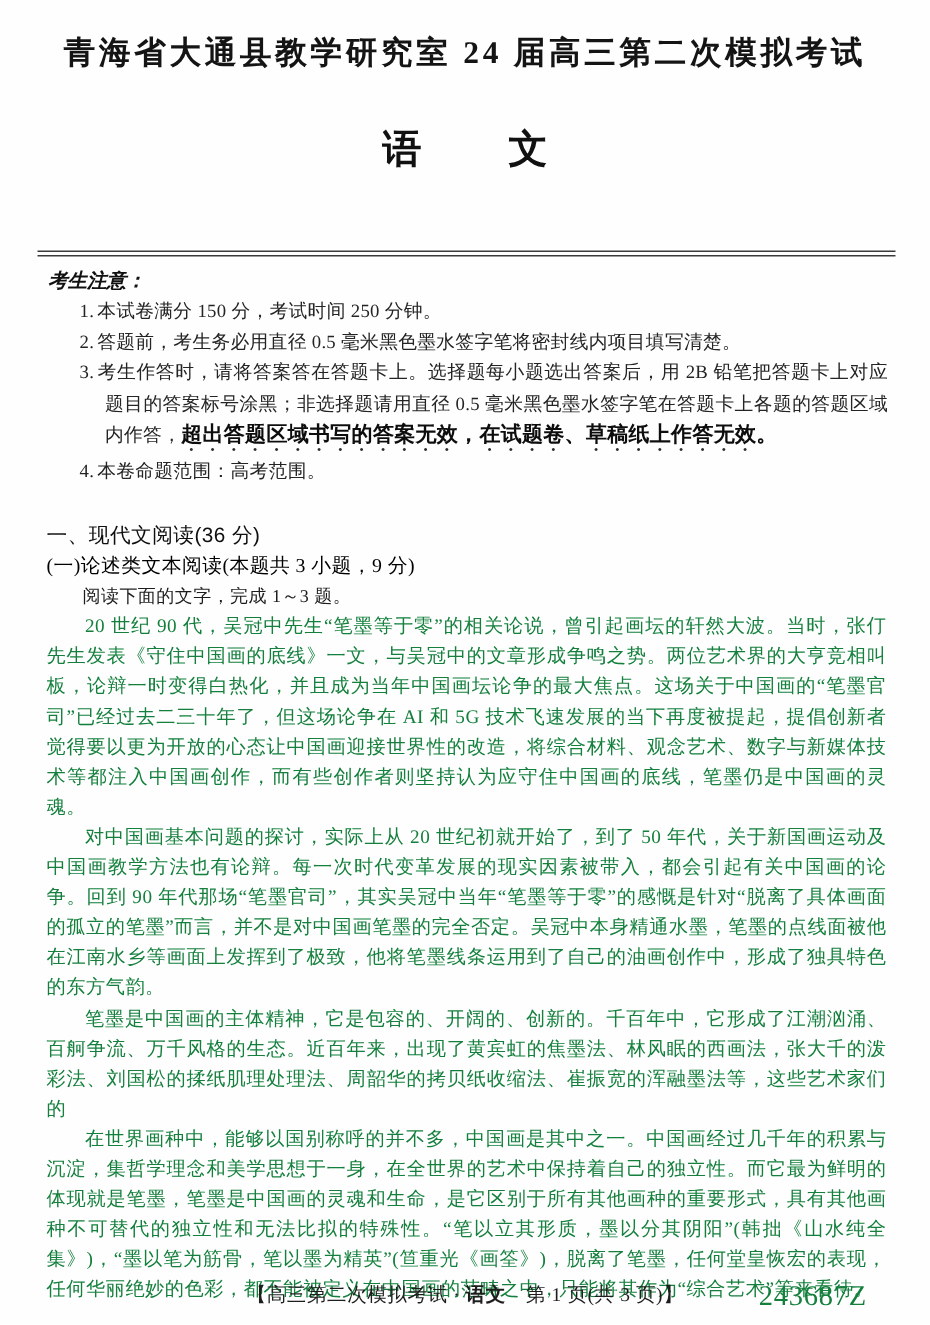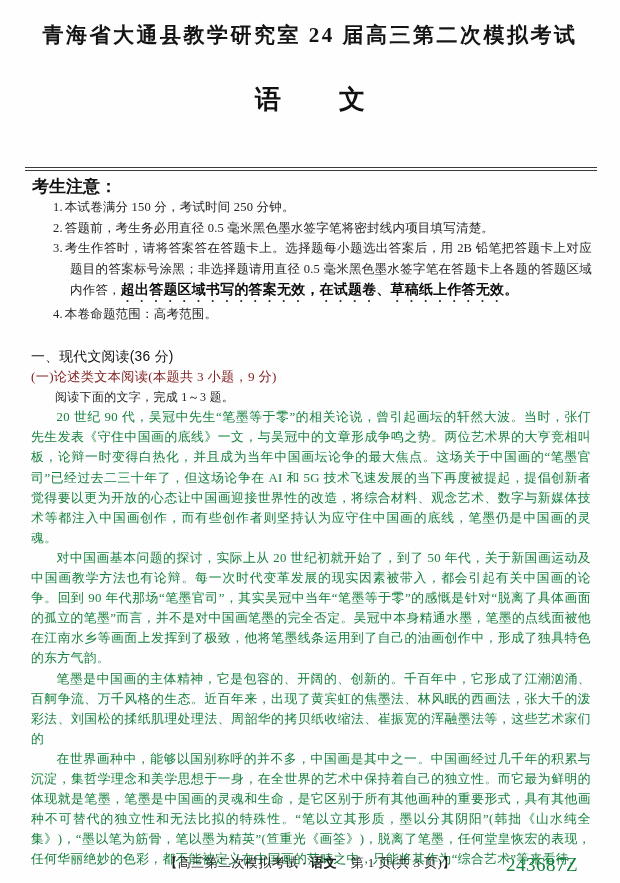--- a/index.html
+++ b/index.html
@@ -50,23 +50,24 @@
   .notice {
     position: absolute;
     top: 176px; left: 32px; right: 28px;
     font-size: 12.5px;
     line-height: 20.5px;
     color: #242424;
   }
   .notice-heading {
     font-family: "Liberation Sans", sans-serif;
     font-weight: 700;
-    font-size: 17px;
+    font-size: 13px;
     line-height: 21px;
     color: #101010;
+    font-style: italic;
   }
   .notice-items { margin-left: 21px; }
   .notice-item {
     padding-left: 17px;
     text-indent: -17px;
     text-align: justify;
     letter-spacing: 0.2px;
   }
   .notice-item .num { margin-right: 2px; }
   .em-dots {
@@ -90,21 +91,21 @@
   }
   .part-heading {
     font-family: "Liberation Sans", sans-serif;
     font-weight: 400;
     font-size: 13.8px;
     color: #0f0f0f;
     letter-spacing: 0.3px;
   }
   .subsection-heading {
     font-size: 13.2px;
-    color: #7f1d1d;
+    color: #000000;
     letter-spacing: 0.3px;
   }
   .instruction {
     text-indent: 2em;
     font-size: 12px;
     color: #1c1c1c;
     letter-spacing: 0.3px;
   }
   .passage p {
     text-indent: 2em;

